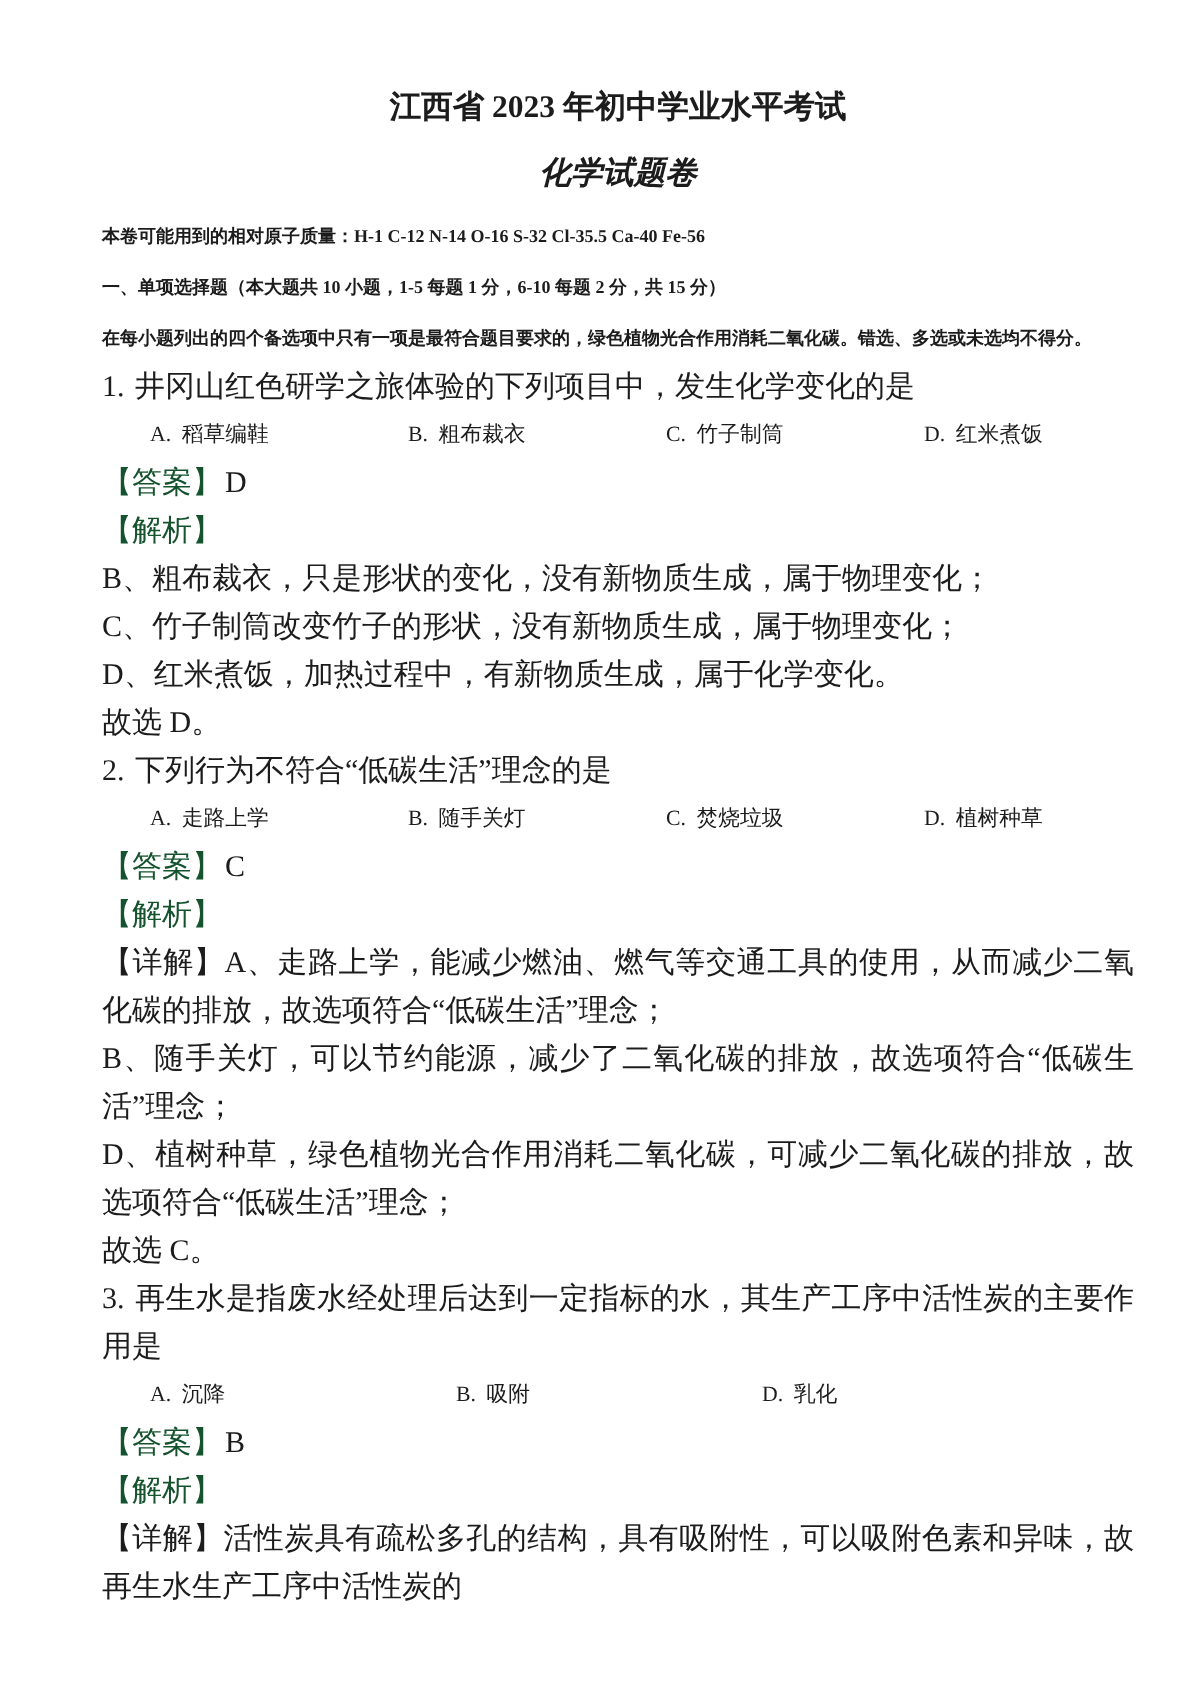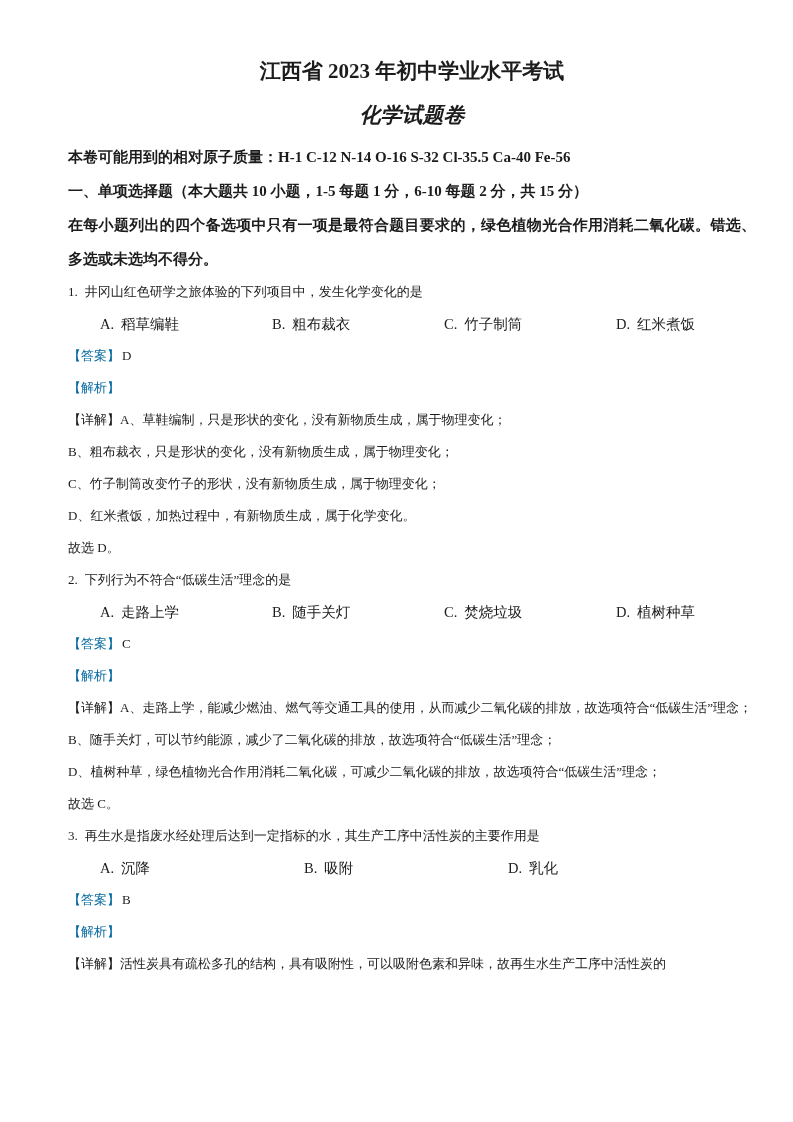--- a/index.html
+++ b/index.html
@@ -22,47 +22,47 @@
     font-weight: bold;
     text-align: center;
     line-height: 34px;
     margin: 0 0 10px 0;
   }
   .subtitle {
     margin-bottom: 8px;
     font-style: italic;
   }
   .bold-line {
-    font-size: 15px;
+    font-size: 12px;
     font-weight: bold;
     line-height: 34px;
     margin: 0;
     text-align: justify;
   }
   .line {
-    font-size: 13px;
+    font-size: 20px;
     line-height: 32px;
     margin: 0;
     text-align: justify;
   }
   .options {
     display: flex;
     font-size: 14.5px;
     line-height: 32px;
   }
   .opt {
     width: 25%;
     white-space: nowrap;
     margin-left: 32px;
   }
   .okey, .qnum {
     margin-right: 7px;
   }
   .blue {
-    color: #0369a1;
+    color: #14532d;
   }
   .ans-val {
     color: #1c1c1c;
     margin-left: 2px;
   }
 </style>
 </head>
 <body>
 
 <div class="doc">
@@ -77,21 +77,20 @@
   <div>
     <p class="line"><span class="qnum">1.</span><span>井冈山红色研学之旅体验的下列项目中，发生化学变化的是</span></p>
     <div class="options">
       <span class="opt"><span class="okey">A.</span><span>稻草编鞋</span></span>
       <span class="opt"><span class="okey">B.</span><span>粗布裁衣</span></span>
       <span class="opt"><span class="okey">C.</span><span>竹子制筒</span></span>
       <span class="opt"><span class="okey">D.</span><span>红米煮饭</span></span>
     </div>
     <p class="line"><span class="blue">【答案】</span><span class="ans-val">D</span></p>
     <p class="line blue">【解析】</p>
-    <p class="line">【详解】A、草鞋编制，只是形状的变化，没有新物质生成，属于物理变化；</p>
     <p class="line">B、粗布裁衣，只是形状的变化，没有新物质生成，属于物理变化；</p>
     <p class="line">C、竹子制筒改变竹子的形状，没有新物质生成，属于物理变化；</p>
     <p class="line">D、红米煮饭，加热过程中，有新物质生成，属于化学变化。</p>
     <p class="line">故选 D。</p>
   </div>
 
   <div>
     <p class="line"><span class="qnum">2.</span><span>下列行为不符合“低碳生活”理念的是</span></p>
     <div class="options">
       <span class="opt"><span class="okey">A.</span><span>走路上学</span></span>

